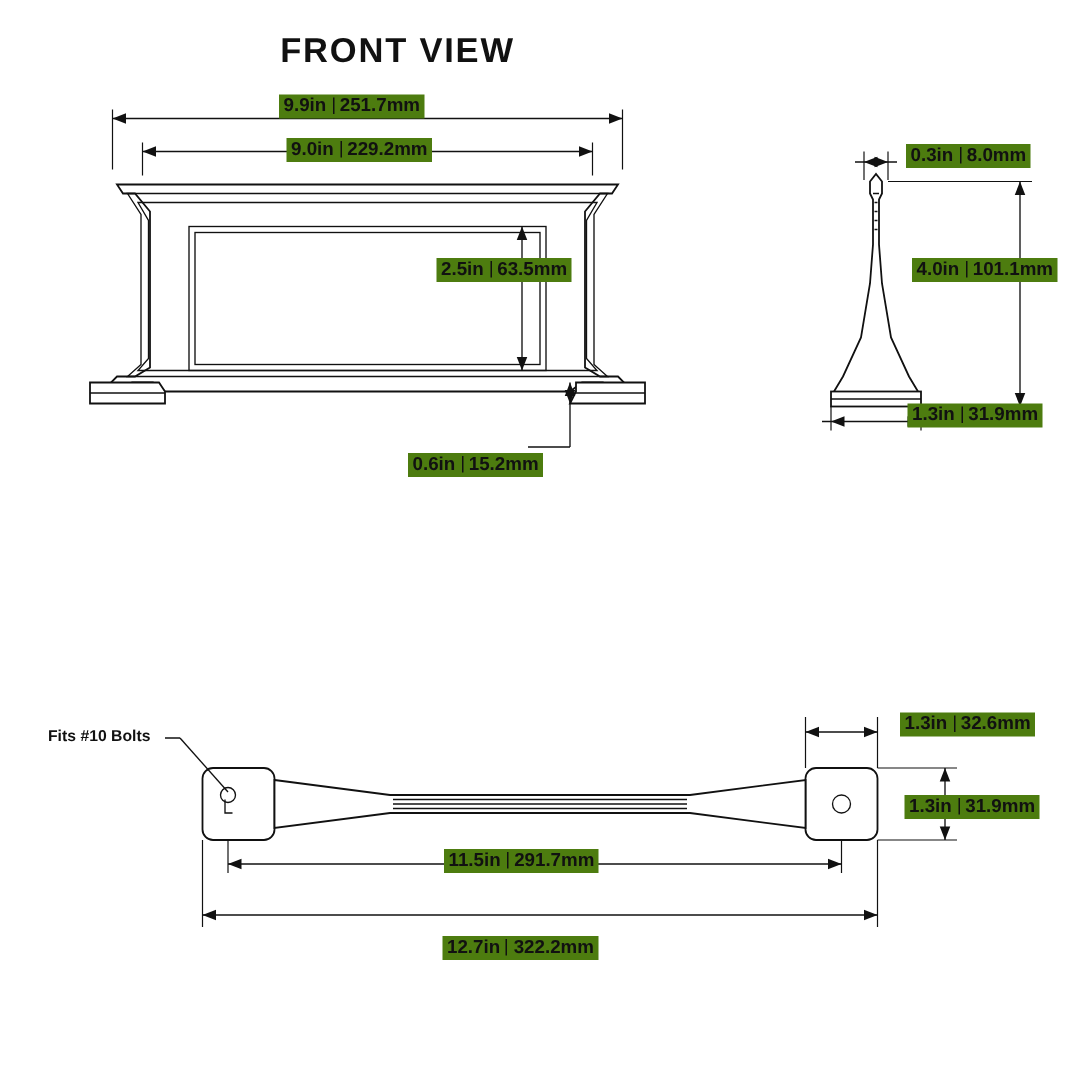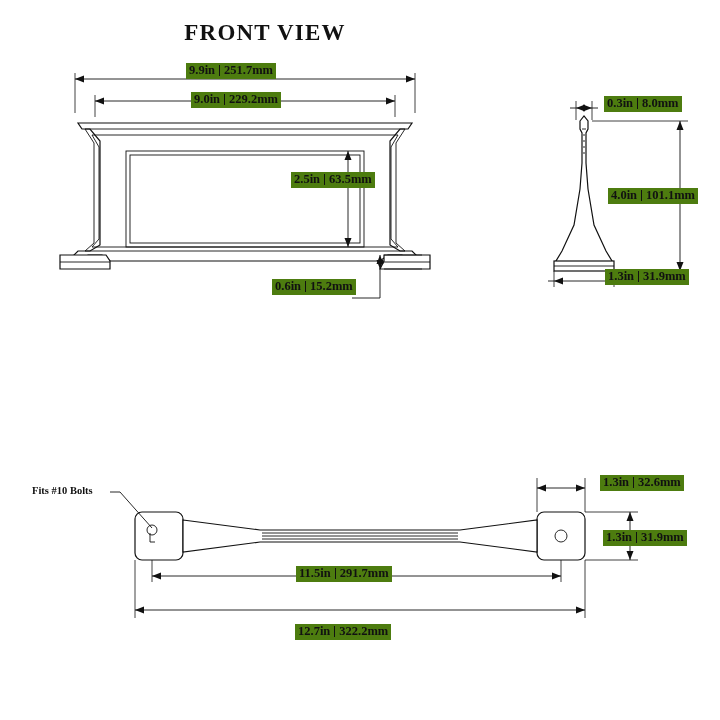--- a/index.html
+++ b/index.html
@@ -12,21 +12,20 @@
     height: 720px;
     font-family: "Liberation Sans", sans-serif;
     color: #000000;
     position: relative;
     overflow: hidden;
   }
   .stage {
     position: relative;
     width: 720px;
     height: 563px;
-    font-family: Liberation Serif, serif;
   }
   .abs { position: absolute; }
 
   .view-title {
     font-size: 23px;
     font-weight: bold;
     letter-spacing: 1.2px;
     text-align: center;
     color: #111;
   }
@@ -118,21 +117,21 @@
   </div>
 
   <div class="abs dim-label" style="left:191px; top:92px;">
     <span>9.0in</span><span class="sep"></span><span>229.2mm</span>
   </div>
 
   <div class="abs dim-label" style="left:291px; top:172px;">
     <span>2.5in</span><span class="sep"></span><span>63.5mm</span>
   </div>
 
-  <div class="abs dim-label" style="left:272px; top:279px;">
+  <div class="abs dim-label" style="left:272px; top:302px;">
     <span>0.6in</span><span class="sep"></span><span>15.2mm</span>
   </div>
 
 
   <svg class="abs" style="left:540px; top:85px;" width="180" height="210">
 
     <line class="ext" x1="36" y1="35" x2="36" y2="16"></line>
     <line class="ext" x1="52" y1="35" x2="52" y2="16"></line>
     <line class="ln-thin" x1="30" y1="23" x2="58" y2="23"></line>
     <polygon points="36,23 45,19.5 45,26.5" fill="#111"></polygon>
@@ -156,21 +155,21 @@
     <line class="ext" x1="74" y1="186" x2="74" y2="202"></line>
     <line class="ln-thin" x1="8" y1="196" x2="80" y2="196"></line>
     <polygon points="14,196 23,192.5 23,199.5" fill="#111"></polygon>
     <polygon points="74,196 65,192.5 65,199.5" fill="#111"></polygon>
   </svg>
 
   <div class="abs dim-label" style="left:604px; top:96px;">
     <span>0.3in</span><span class="sep"></span><span>8.0mm</span>
   </div>
 
-  <div class="abs dim-label" style="left:608px; top:188px;">
+  <div class="abs dim-label" style="left:608px; top:172px;">
     <span>4.0in</span><span class="sep"></span><span>101.1mm</span>
   </div>
 
   <div class="abs dim-label" style="left:605px; top:269px;">
     <span>1.3in</span><span class="sep"></span><span>31.9mm</span>
   </div>
 
 
   <svg class="abs" style="left:110px; top:470px;" width="560" height="170">
 

